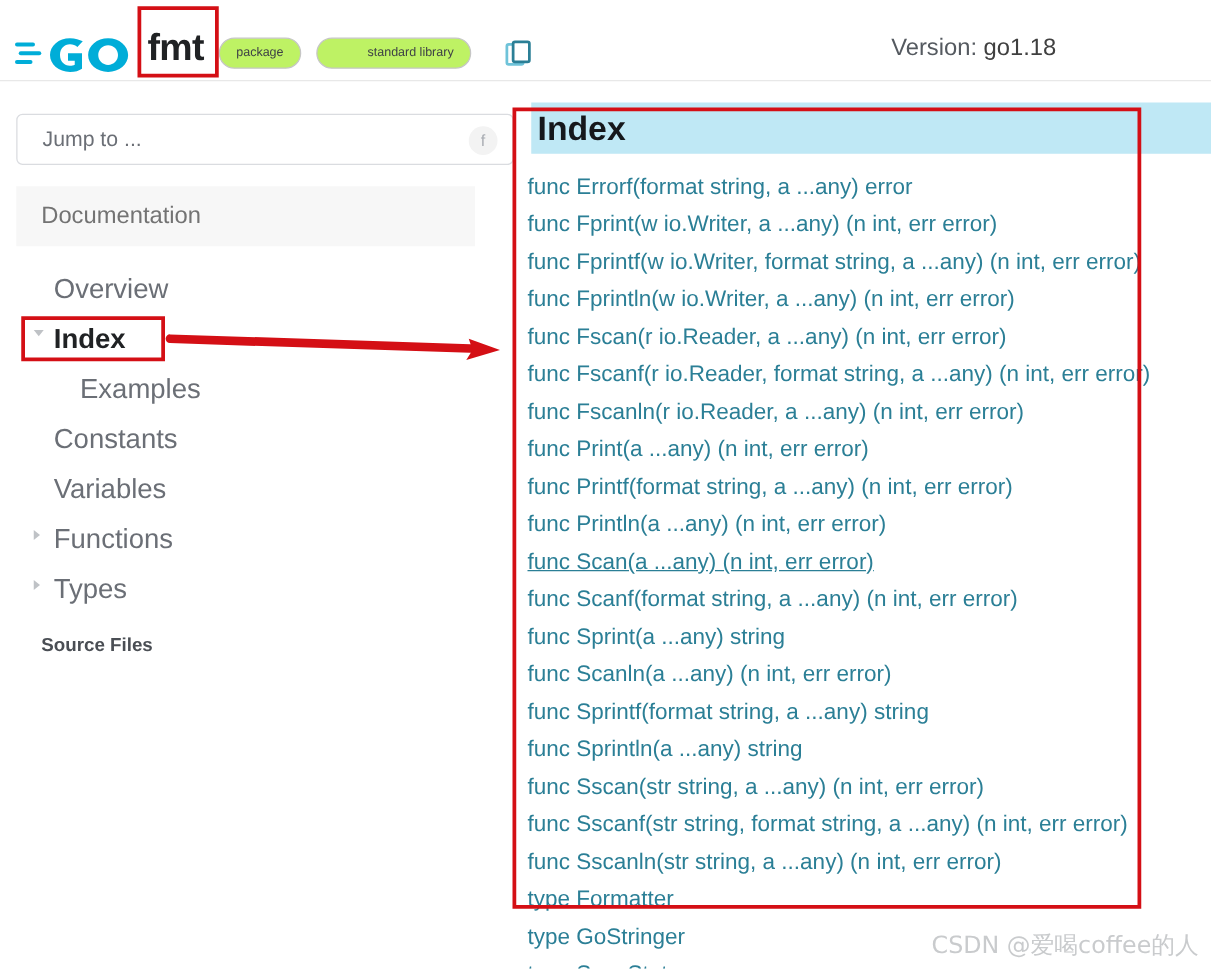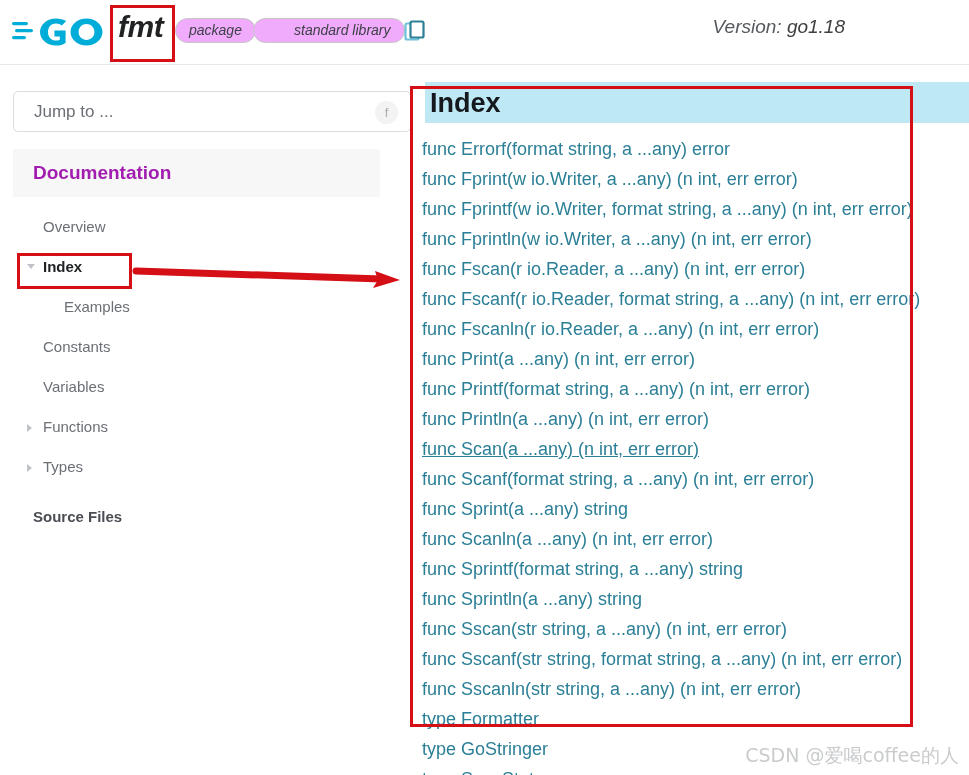--- a/index.html
+++ b/index.html
@@ -12,44 +12,44 @@
   }
   #page {
     position: relative;
     width: 969px; height: 775px;
     background: #fff;
     overflow: hidden;
   }
 
   
   #header {
-    position: absolute; left: 0; top: 0;
+    position: absolute; left: 0; top: 12px;
     width: 859px; height: 65px;
     background: #fff;
-    display: flex; align-items: center; font-style: italic;
+    display: flex; align-items: center;
   }
   #header-divider {
     position: absolute; left: 0; top: 64px;
     width: 969px; height: 1px; background: #e8e8e8;
   }
   #go-logo {
     position: absolute; left: 12px; top: 12px;
     width: 92px; height: 40px;
   }
   #pkg-name {
     position: absolute; left: 118px; top: 10px;
     font-size: 30px; font-weight: 700; color: #202224;
     letter-spacing: -0.5px;
   }
   .pill {
     position: absolute; top: 18px;
     height: 25px; line-height: 23px;
     border: 1px solid #c6c6c6; border-radius: 13px;
-    color: #3e4146; font-size: 14px;
-    padding: 0 13px; background: #f0abfc;
+    color: #3e4146; font-size: 10px;
+    padding: 0 13px; background: #bef264;
     white-space: nowrap;
   }
   #pill-package { left: 175px; }
   #pill-stdlib  { left: 253px; padding-left: 40px; }
   #copy-icon-wrap {
     position: absolute; left: 402px; top: 18px;
     width: 26px; height: 26px; cursor: pointer;
   }
   #version-block {
     position: absolute; right: 14px; top: 16px;
@@ -79,25 +79,25 @@
     background: #f3f3f3; color: #a9adb3;
     font-size: 13px; text-align: center; line-height: 23px;
   }
   #doc-header {
     position: absolute; left: 13px; top: 71px;
     width: 367px; height: 48px;
     background: #f7f7f7;
     display: flex; align-items: center;
   }
   #doc-header span {
-    margin-left: 20px; font-size: 19px; font-weight: 700; color: #a21caf;
+    margin-left: 20px; font-size: 19px; font-weight: 400; color: #737373;
   }
   .nav-item {
     position: absolute; left: 0;
-    font-size: 15px; color: #6b6f76;
+    font-size: 22px; color: #6b6f76;
     white-space: nowrap; cursor: pointer;
   }
   .nav-item .tri {
     position: absolute; left: -16px; top: 6px;
     width: 0; height: 0;
   }
   .tri-right {
     border-left: 5px solid #bfc2c6;
     border-top: 4px solid transparent;
     border-bottom: 4px solid transparent;

